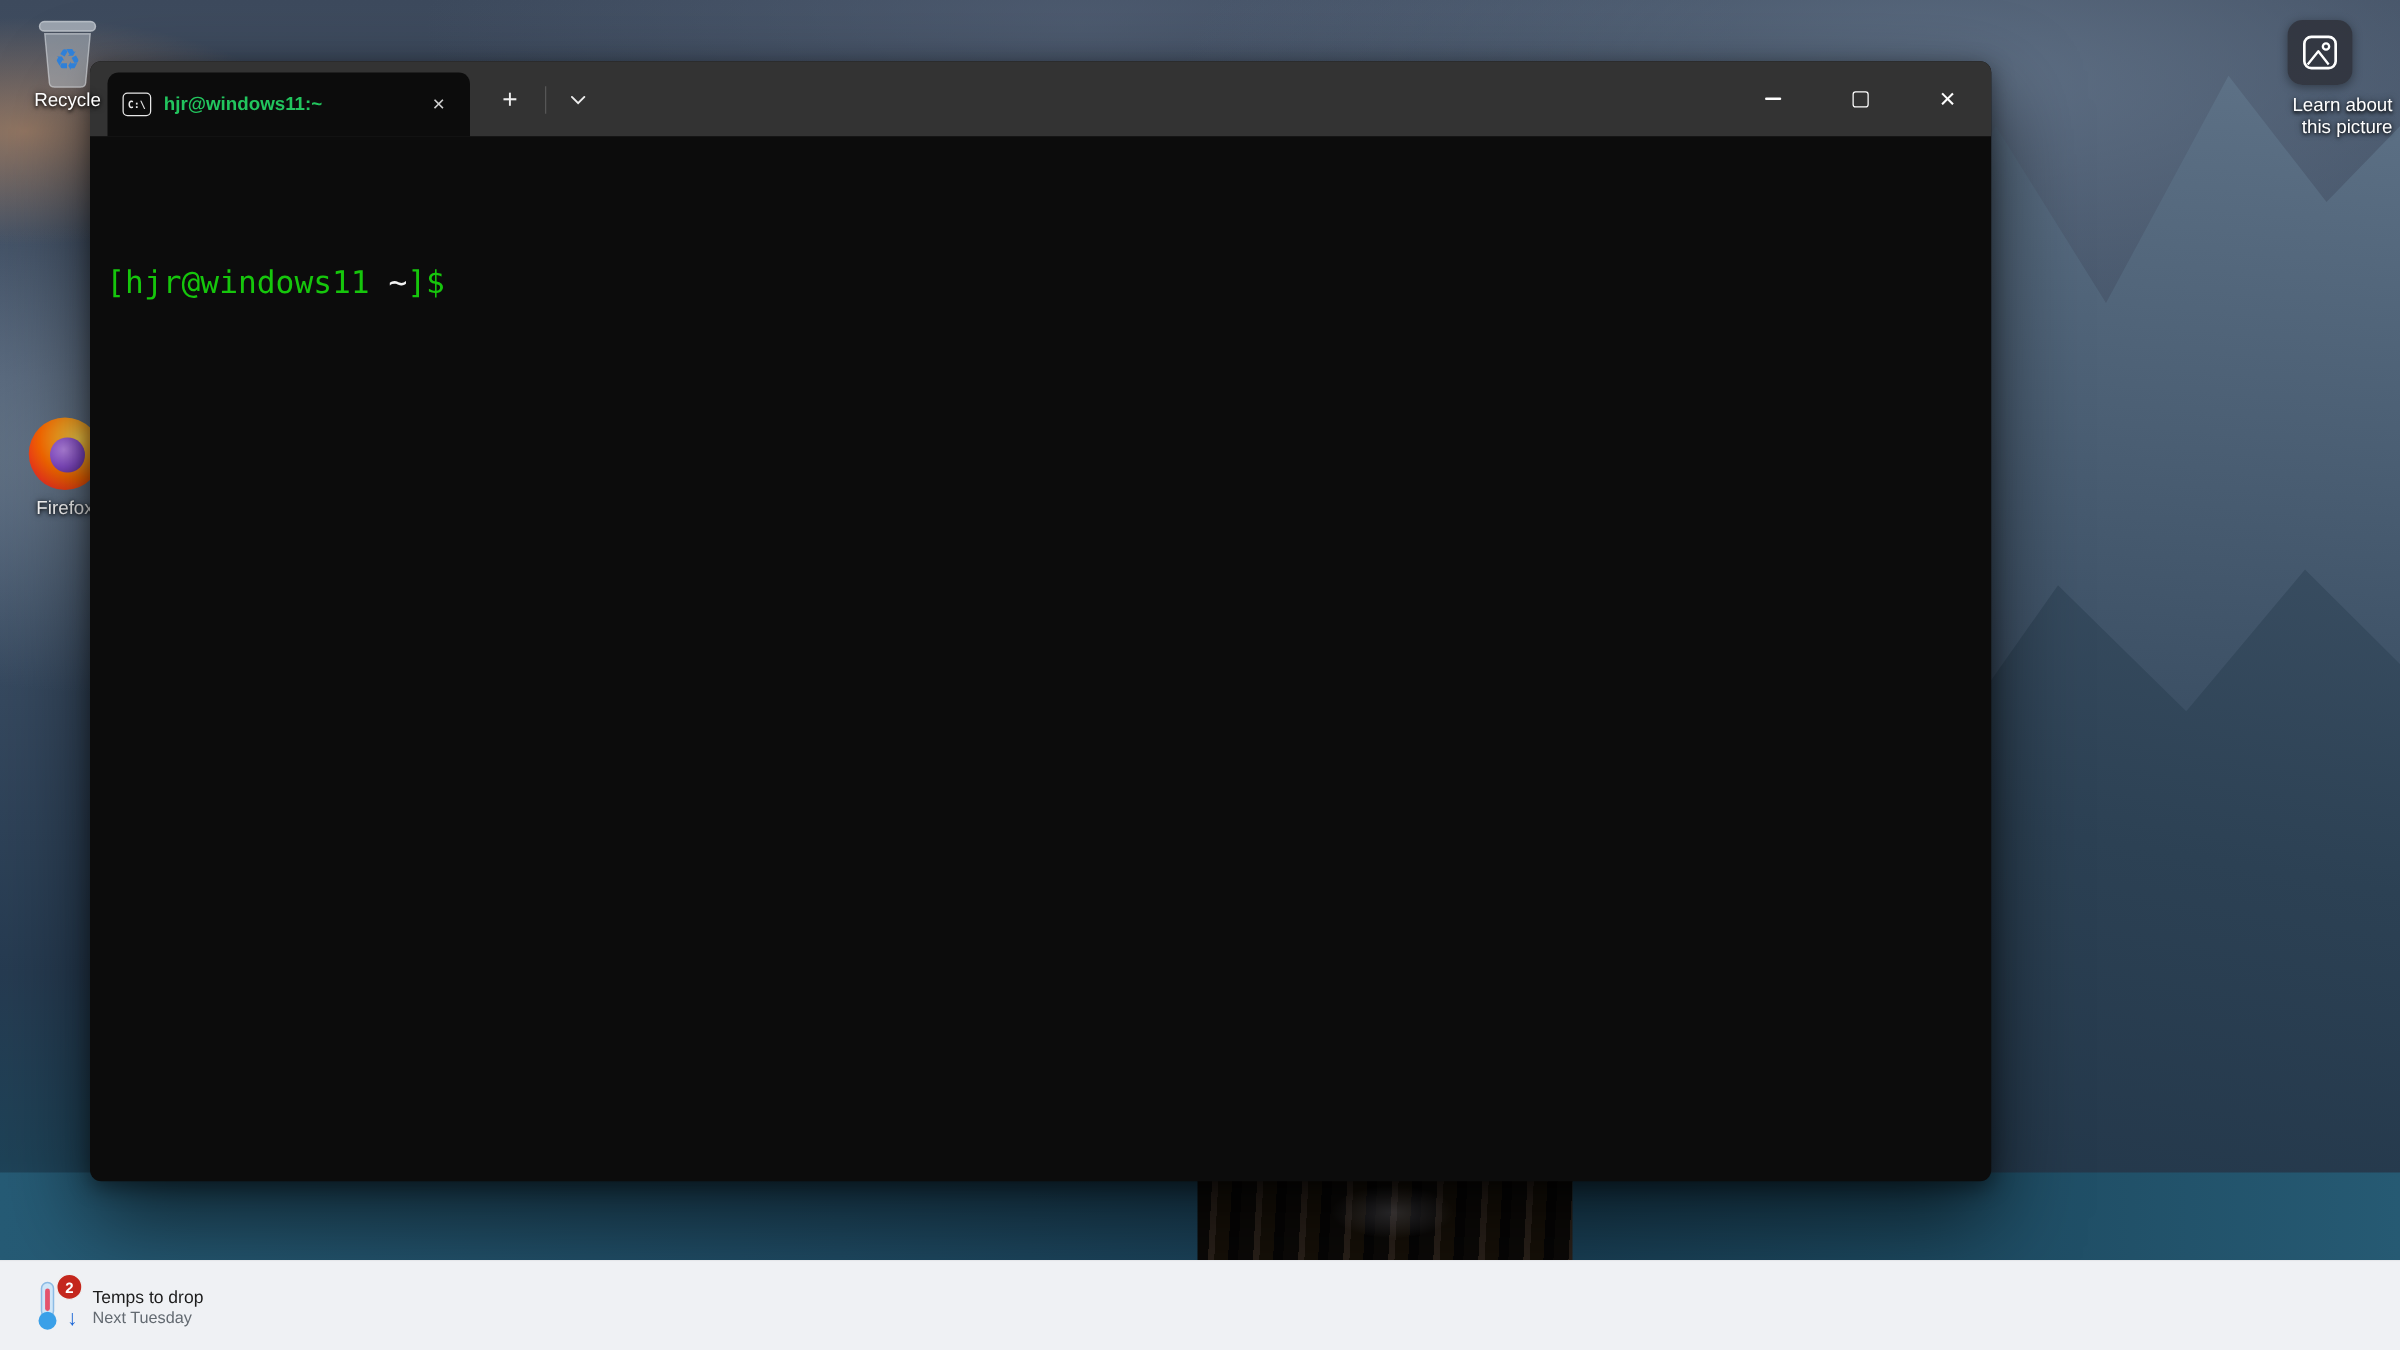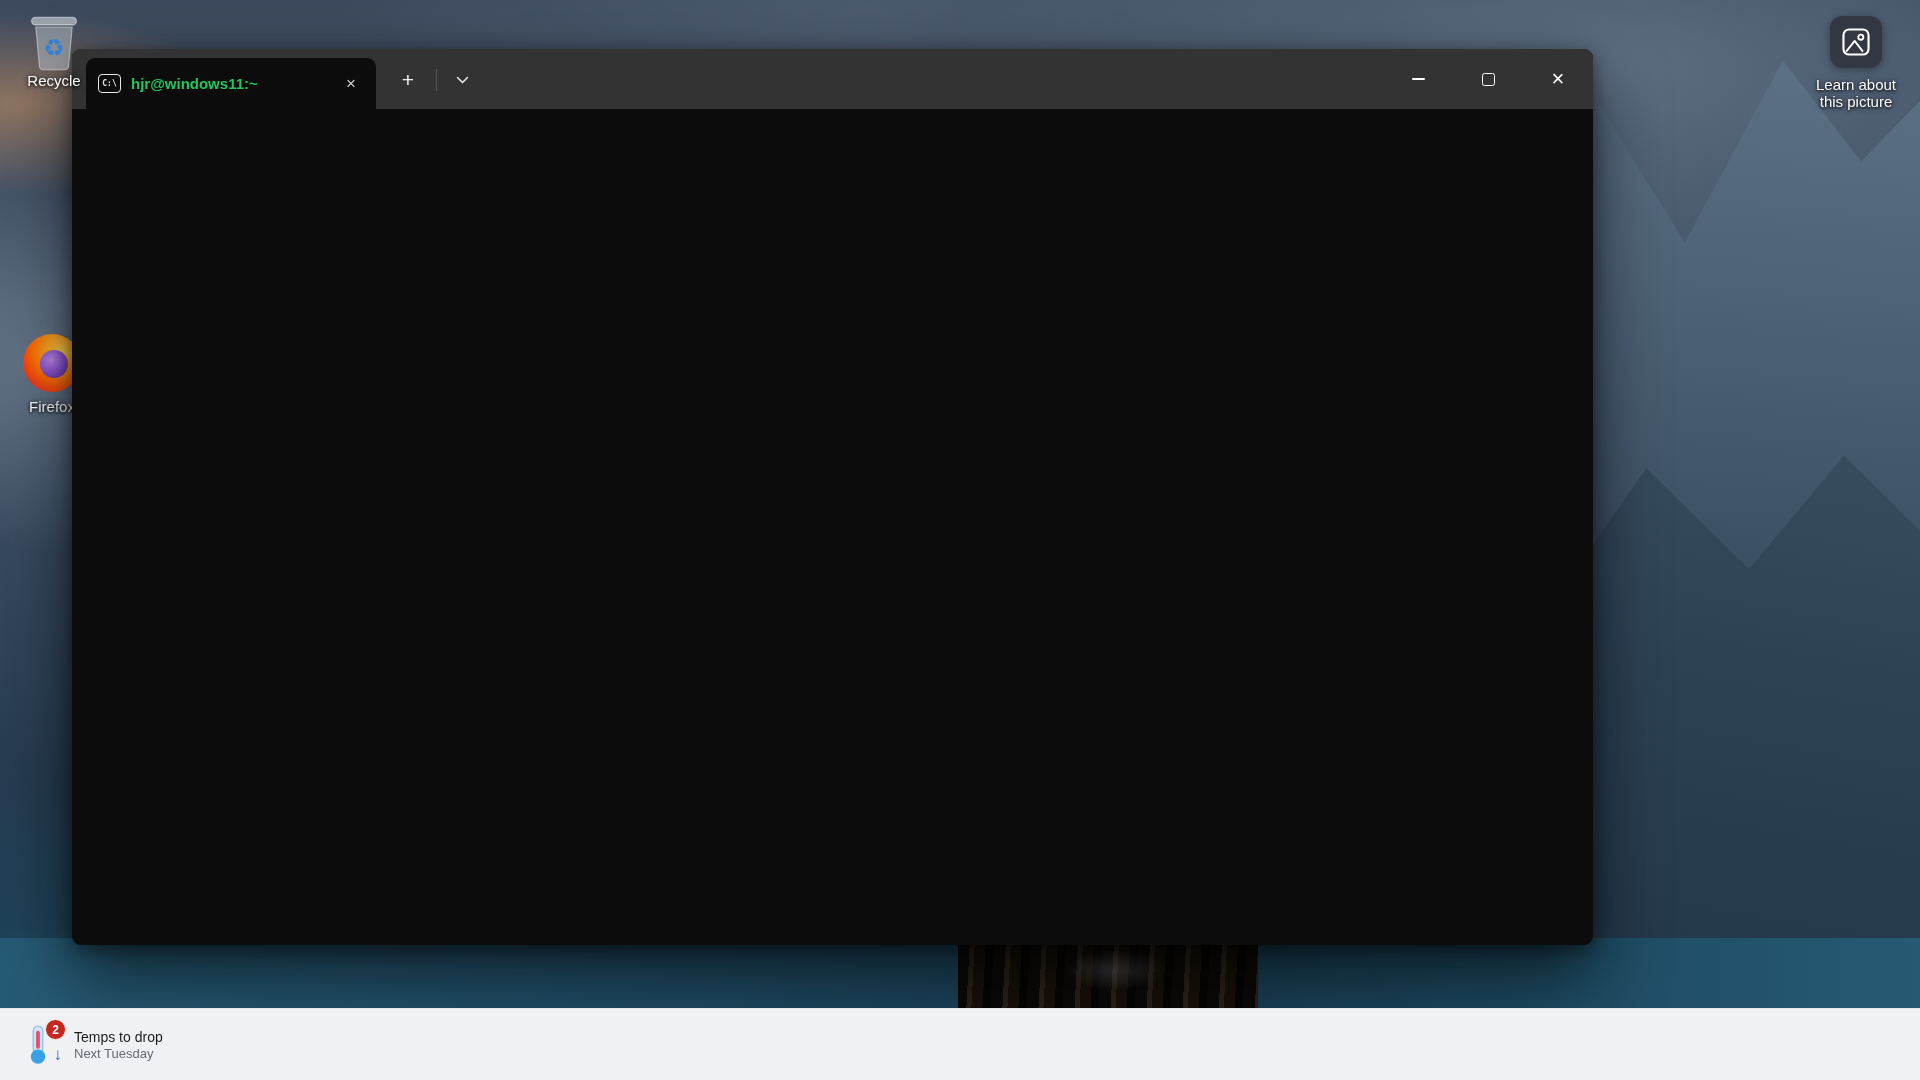--- a/index.html
+++ b/index.html
@@ -31,21 +31,21 @@
   
   .dicon{width:96px;text-align:center;color:#fff;}
   .dicon .dlabel{font-size:15px;line-height:17px;text-shadow:0 1px 3px rgba(0,0,0,.95),0 0 6px rgba(0,0,0,.6);}
   #icon-recycle{left:6px;top:10px;z-index:8;}
   #recycle-art{position:relative;width:56px;height:62px;margin:0 auto;}
   #icon-firefox-desktop{left:4px;top:334px;z-index:1;}
   .ffball{position:relative;border-radius:50%;
     background:radial-gradient(circle at 68% 30%, #ffd54d 0%, #ffa21f 30%, #ff6a00 55%, #f23d18 75%, #d01a53 95%);}
   .ffball i{position:absolute;left:30%;top:28%;width:48%;height:48%;border-radius:50%;
     background:radial-gradient(circle at 40% 35%, #c08df0 0%, #8a4fd0 55%, #5c2a93 100%);}
-  #icon-learn{left:1798px;top:16px;z-index:1;width:116px;}
+  #icon-learn{left:1798px;top:16px;z-index:1;width:116px;text-align:right;}
   #learn-art{width:52px;height:52px;margin:0 auto 8px;border-radius:12px;background:rgba(43,45,52,.78);
     display:flex;align-items:center;justify-content:center;box-shadow:0 2px 8px rgba(0,0,0,.35);}
 
   
   #term-window{left:72px;top:49px;width:1521px;height:896px;border-radius:9px;background:#0c0c0c;
     box-shadow:0 30px 70px rgba(0,0,0,.60),0 4px 18px rgba(0,0,0,.45);z-index:5;}
   #tabbar{position:absolute;left:0;top:0;right:0;height:60px;background:#333333;border-radius:9px 9px 0 0;}
   #tab-active{position:absolute;left:14px;top:9px;width:290px;height:51px;background:#0c0c0c;
     border-radius:9px 9px 0 0;display:flex;align-items:center;padding:0 12px;box-sizing:border-box;color:#fff;}
   #tab-cmd-icon{width:21px;height:17px;border:1.6px solid #e8e8e8;border-radius:4px;
@@ -149,20 +149,21 @@
           </div>
         <div class="cap-btn">
             <span class="max-glyph"></span>
           </div>
         <div class="cap-btn">
             <span class="close-glyph">×</span>
           </div>
       </div>
     </div>
     <div id="term-content">
+      <div><span class="t-green">[hjr@windows11 </span><span class="t-white">~</span><span class="t-green">]$</span></div>
     </div>
   </div>
 
   <div class="abs" id="taskbar">
     <div id="weather">
       <div id="thermo-wrap">
         <svg width="24" height="42" viewBox="0 0 20 34">
           <rect x="6" y="2" width="8" height="23" rx="4" fill="#cfe6f8" stroke="#8cbbe4" stroke-width="1"></rect>
           <rect x="8.4" y="6" width="3.2" height="15" rx="1.6" fill="#e4536b"></rect>
           <circle cx="10" cy="27.5" r="6" fill="#3aa0e8"></circle>

